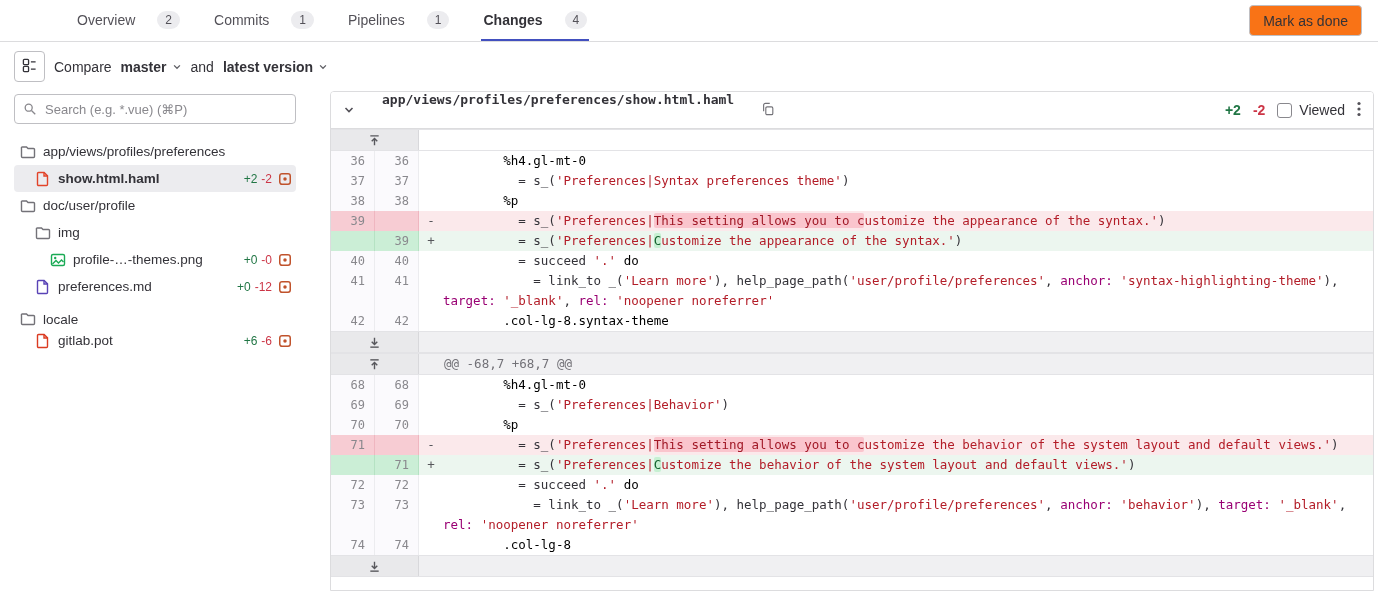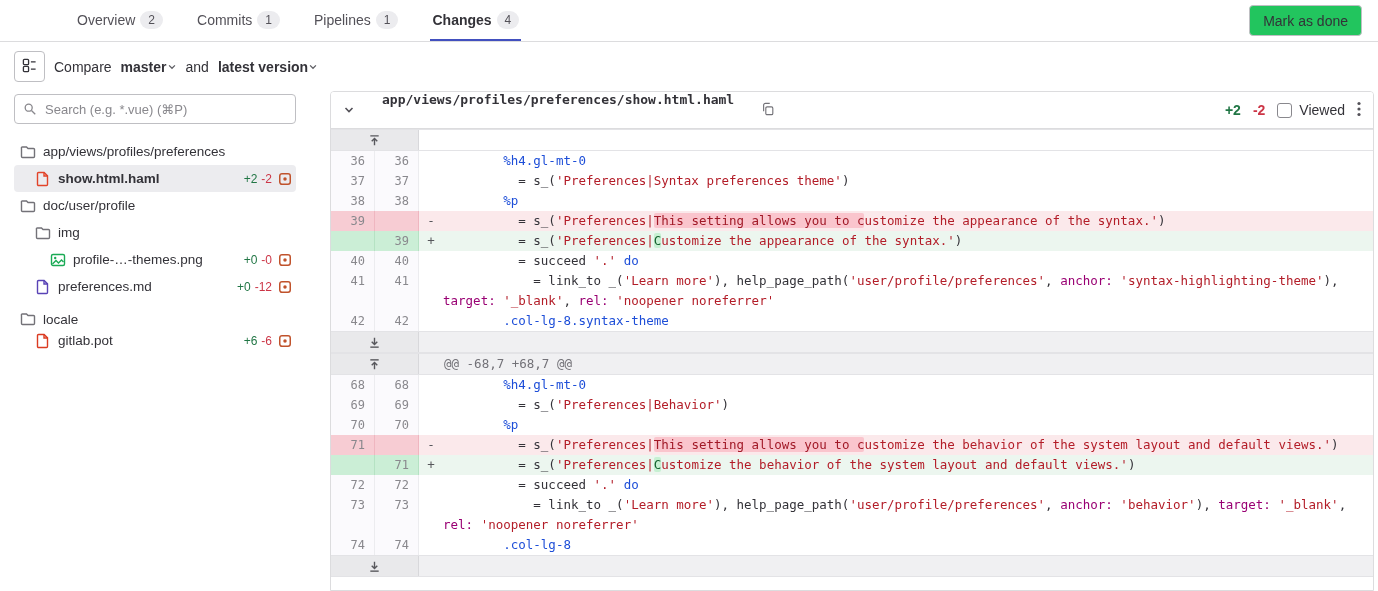--- a/index.html
+++ b/index.html
@@ -2,35 +2,35 @@
 <html><head>
 <meta charset="utf-8">
 <style>
   * { box-sizing: border-box; margin: 0; padding: 0; }
   html,body { width:1378px; height:591px; overflow:hidden; background:#fff;
     font-family:"Liberation Sans", sans-serif; font-size:14px; color:#333238; }
 
   
   .topbar { display:flex; align-items:center; height:42px; border-bottom:1px solid #dcdcde; padding:0 16px 0 75px; }
   .tabs { display:flex; gap:30px; height:100%; }
-  .tab { display:flex; align-items:center; gap:5px; border-bottom:2px solid transparent;
+  .tab { display:flex; align-items:center; gap:22px; border-bottom:2px solid transparent;
          color:#535158; cursor:pointer; padding:0 2px; }
   .tab.active { color:#333238; font-weight:700; border-bottom-color:#4250bf; }
   .badge { background:#ececef; color:#535158; font-weight:400; font-size:12px; line-height:18px;
            padding:0 8px; border-radius:10px; }
-  .btn { background:#22c55e; border:1px solid #bfbfc3; border-radius:4px; height:31px;
+  .btn { background:#f97316; border:1px solid #bfbfc3; border-radius:4px; height:31px;
          padding:0 13px; font-size:14px; color:#333238; cursor:pointer; font-family:inherit; }
   .mark-done { margin-left:auto; }
 
   
   .toolbar { display:flex; align-items:center; padding:9px 14px; gap:9px; }
   .icon-btn { width:31px; height:31px; display:inline-flex; align-items:center; justify-content:center;
               background:#fff; border:1px solid #bfbfc3; border-radius:4px; cursor:pointer; gap:3px; }
   .dd { border:none; background:none; font:inherit; font-weight:600; display:inline-flex;
-        align-items:center; cursor:pointer; color:#333238; }
+        align-items:center; gap:5px; cursor:pointer; color:#333238; }
   .plain { color:#333238; }
   .tb-right { margin-left:auto; display:flex; align-items:center; gap:13px; }
   .files-count { display:inline-flex; align-items:center; gap:5px; font-weight:400; }
   .stat-add { color:#217645; font-weight:700; }
   .stat-del { color:#cc3546; font-weight:700; }
 
   
   .content { display:flex; align-items:flex-start; height:500px; padding-left:14px; overflow:hidden; }
 
   
@@ -66,21 +66,21 @@
   .drow { display:flex; align-items:stretch; line-height:20px; }
   .lnum { flex:0 0 44px; text-align:right; padding-right:9px; color:#89888d; background:#fbfafd;
           border-right:1px solid #ececef; font-size:12px; cursor:pointer; }
   .dcontent { flex:1; display:flex; min-width:0; }
   .sign { flex:0 0 24px; text-align:center; color:#57575c; }
   .code { flex:1; white-space:pre-wrap; word-break:break-word; color:#333238; }
   .drow.del .lnum { background:#f7ccd3; border-right-color:#efb6c0; }
   .drow.del .dcontent { background:#fbe9eb; }
   .drow.add .lnum { background:#cbeed6; border-right-color:#b5e2c3; }
   .drow.add .dcontent { background:#ecf6ef; }
-  .sg-k { color:#1d4ed8; }
+  .sg-k { color:#000000; }
   .sg-s { color:#b31d28; }
   .sg-y { color:#990073; }
   .sg-dh { color:#a11927; background:#fac5cd; border-radius:2px; }
   .sg-ah { color:#14622f; background:#c7f0d2; border-radius:2px; }
   .drow.meta { height:22px; border-top:1px solid #e3e3e6; border-bottom:1px solid #e3e3e6; }
   .mgutter { flex:0 0 88px; background:#e9e9eb; display:flex; align-items:center; justify-content:center;
              border-right:1px solid #d8d8db; cursor:pointer; }
   .mcontent { flex:1; background:#f0f0f2; color:#737278; display:flex; align-items:center; padding-left:25px; }
 </style>
 </head>

